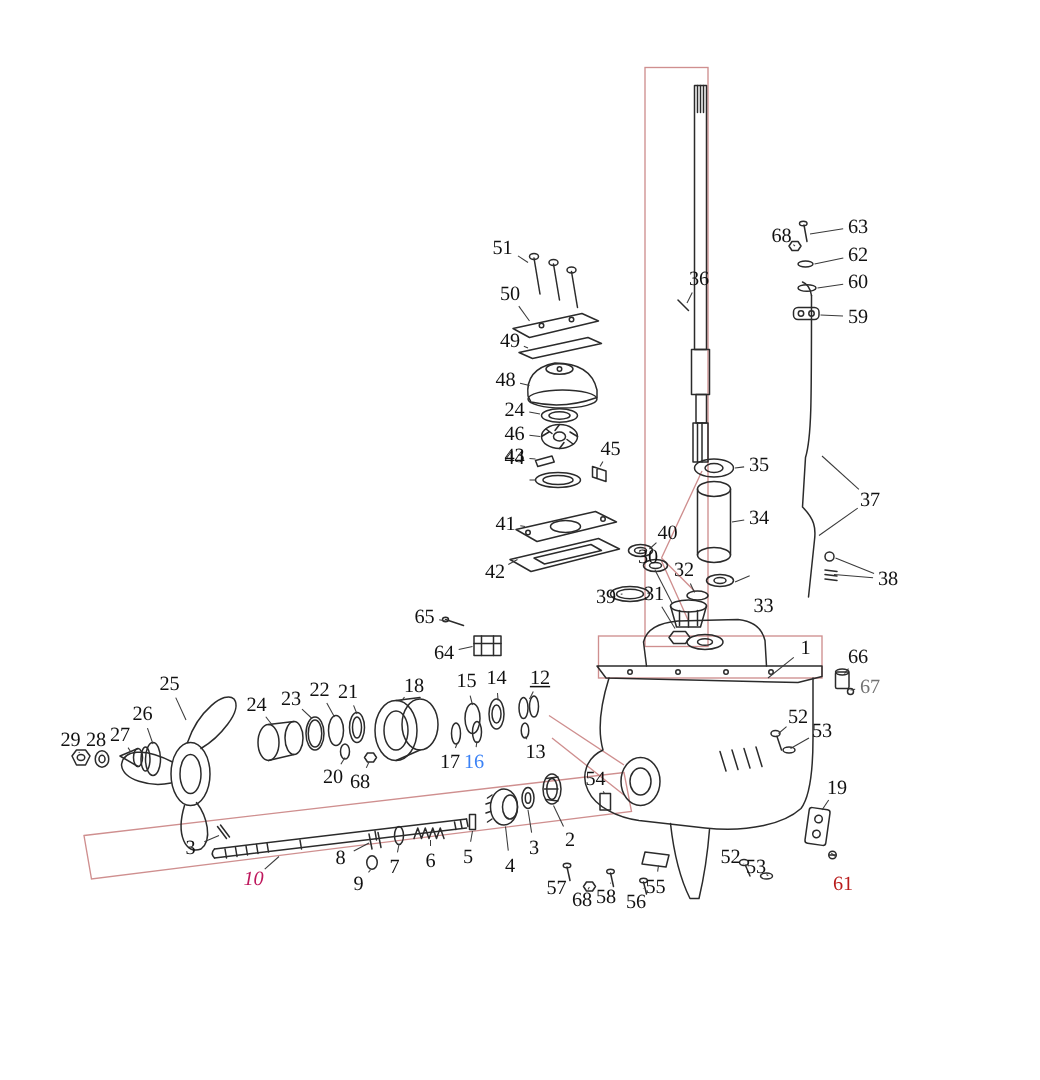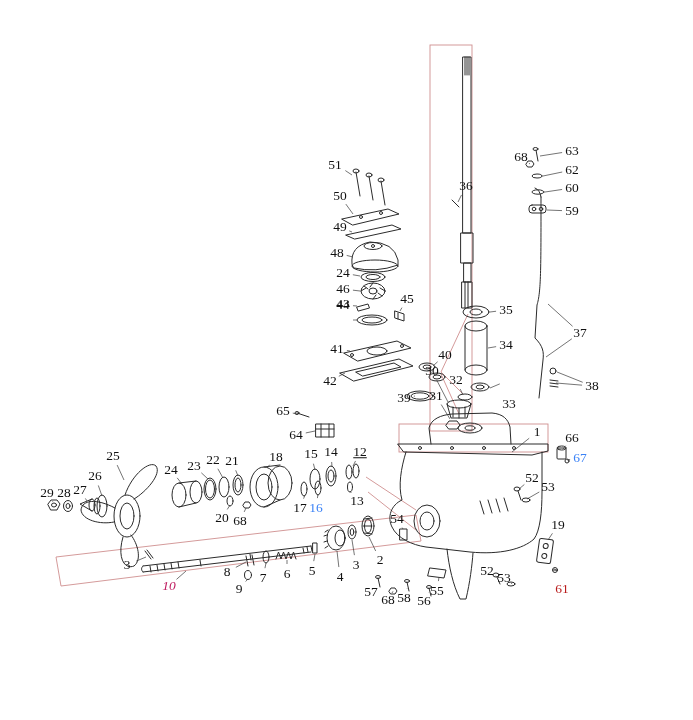--- a/index.html
+++ b/index.html
@@ -433,17 +433,17 @@
     <span class="part-label" style="left: 371px; top: 592px; color: rgb(17, 17, 17);">57</span>
     <span class="part-label" style="left: 404px; top: 598px; color: rgb(17, 17, 17);">58</span>
     <span class="part-label" style="left: 572px; top: 211px; color: rgb(17, 17, 17);">59</span>
     <span class="part-label" style="left: 572px; top: 188px; color: rgb(17, 17, 17);">60</span>
     <span class="part-label" style="left: 562px; top: 589px; color: #b91c1c; text-align: right;">61</span>
     <span class="part-label" style="left: 572px; top: 170px; color: rgb(17, 17, 17);">62</span>
     <span class="part-label" style="left: 572px; top: 151px; color: rgb(17, 17, 17);">63</span>
     <span class="part-label" style="left: 296px; top: 435px; color: rgb(17, 17, 17);">64</span>
     <span class="part-label" style="left: 283px; top: 411px; color: rgb(17, 17, 17);">65</span>
     <span class="part-label" style="left: 572px; top: 438px; color: rgb(17, 17, 17);">66</span>
-    <span class="part-label" style="left: 580px; top: 458px; color: #3b82f6;">67</span>
+    <span class="part-label" style="left: 580px; top: 458px; color: #737373;">67</span>
     <span class="part-label" style="left: 521px; top: 157px; color: rgb(17, 17, 17);">68</span>
     <span class="part-label" style="left: 240px; top: 521px; color: rgb(17, 17, 17);">68</span>
     <span class="part-label" style="left: 388px; top: 600px; color: rgb(17, 17, 17);">68</span>
   </div>
 
 </body></html>

